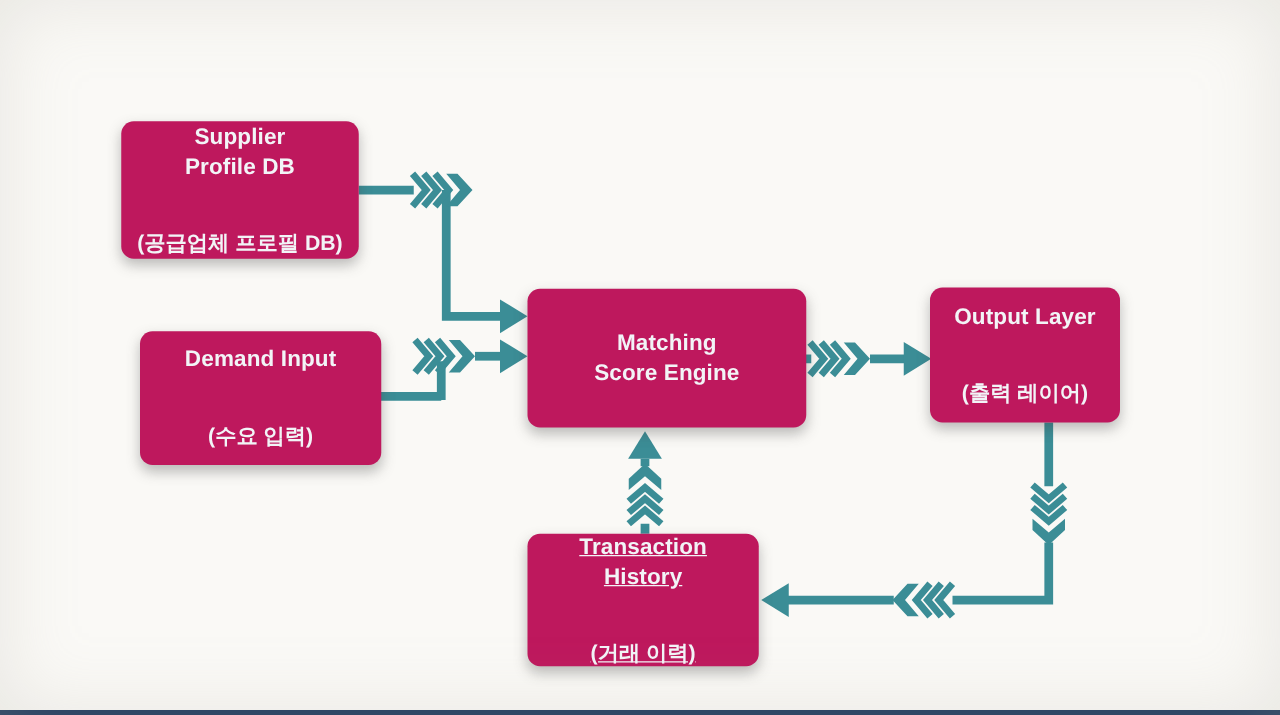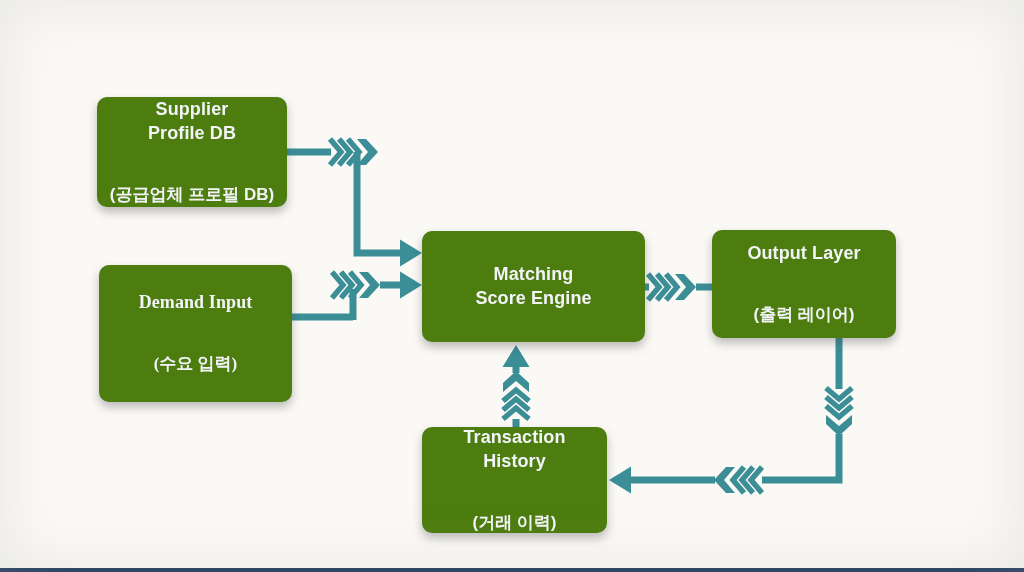--- a/index.html
+++ b/index.html
@@ -25,21 +25,21 @@
   }
   .edges-svg {
     position: absolute;
     left: 0;
     top: 0;
     width: 1024px;
     height: 572px;
   }
   .node {
     position: absolute;
-    background: #4d7c0f;
+    background: #be185d;
     border-radius: 10px;
     box-shadow: 0 5px 10px rgba(70,70,70,0.35);
     display: flex;
     flex-direction: column;
     align-items: center;
     justify-content: center;
     text-align: center;
     color: #f2f4f7;
     padding: 6px 8px;
     box-sizing: border-box;
@@ -52,24 +52,24 @@
     letter-spacing: 0.1px;
   }
   .node-subtitle {
     font-size: 17px;
     font-weight: 700;
     line-height: 1.32;
     white-space: pre-line;
     margin-top: 38px;
   }
   #node-supplier     { left: 97px;  top: 97px;  width: 190px; height: 110px; }
-  #node-demand      { left: 99px;  top: 265px; width: 193px; height: 137px; font-family: Liberation Serif, serif; }
+  #node-demand      { left: 112px;  top: 265px; width: 193px; height: 107px; }
   #node-matching    { left: 422px; top: 231px; width: 223px; height: 111px; }
-  #node-output      { left: 712px; top: 230px; width: 184px; height: 108px; }
-  #node-transaction { left: 422px; top: 427px; width: 185px; height: 106px; }
+  #node-output      { left: 744px; top: 230px; width: 152px; height: 108px; }
+  #node-transaction { left: 422px; top: 427px; width: 185px; height: 106px; text-decoration: underline; }
   .footer-bar {
     position: absolute;
     left: 0;
     bottom: 0;
     width: 1024px;
     height: 4px;
     background: #1f3a5e;
   }
 </style>
 </head>

